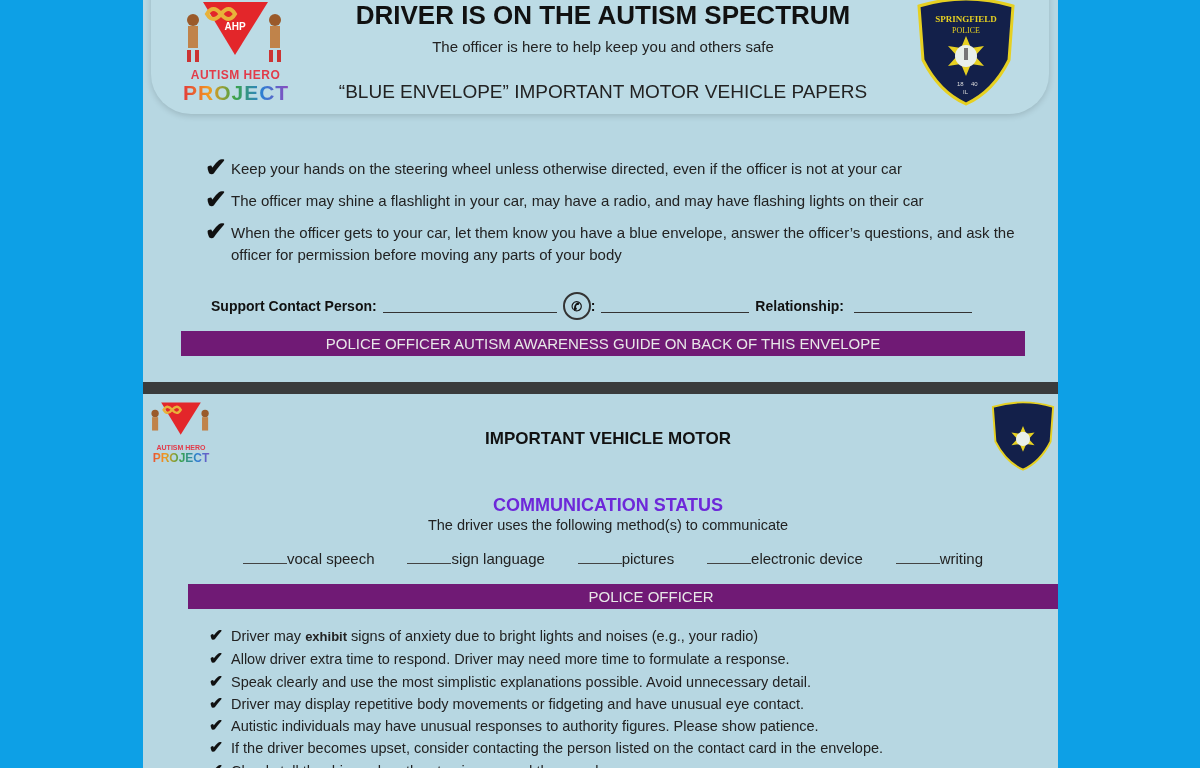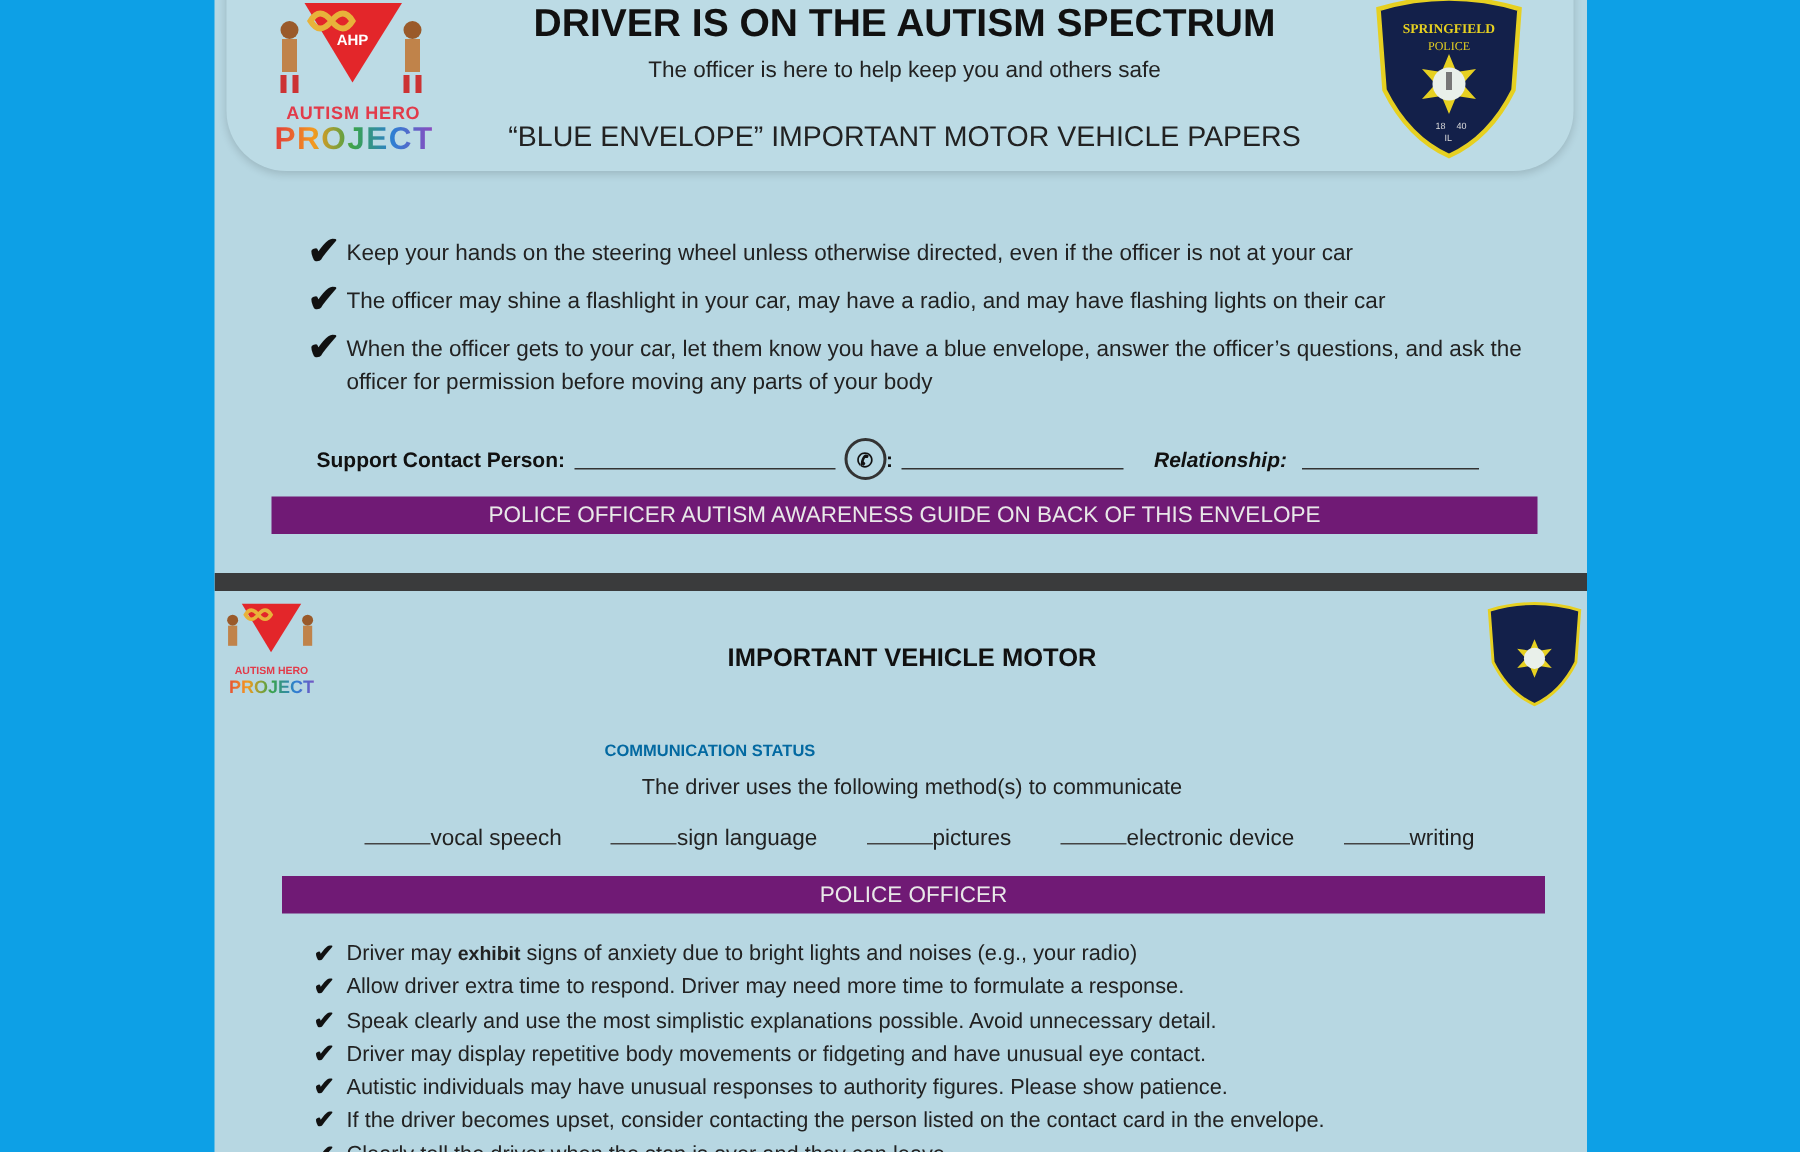--- a/index.html
+++ b/index.html
@@ -19,25 +19,25 @@
   .check-item { display:flex; align-items:flex-start; font-size:15px; color:#222; margin-bottom:10px; line-height:22px; }
   .check-item .chk { font-size:26px; line-height:18px; width:26px; flex:0 0 26px; color:#111; font-weight:bold; }
   .contact-row { position:absolute; left:68px; top:292px; width:820px; font-size:14px; font-weight:bold; color:#111; display:flex; align-items:center; }
   .blank { display:inline-block; border-bottom:1.5px solid #333; height:12px; margin:0 6px; }
   .phone-circle { display:inline-flex; align-items:center; justify-content:center; width:24px; height:24px; border:2px solid #333; border-radius:50%; font-size:13px; }
   .black-bar { position:absolute; background:#701a75; color:#e8e8e8; text-align:center; }
   .bar1 { left:38px; top:331px; width:844px; height:25px; line-height:25px; font-size:15px; }
   .card-bottom { position:absolute; left:0; top:394px; width:915px; height:374px; }
   .b-title { position:absolute; left:260px; top:35px; width:410px; text-align:center; font-size:17px; font-weight:bold; color:#111; }
   .b-docs { position:absolute; left:70px; top:62px; width:800px; text-align:center; font-size:17px; color:#111; }
-  .b-comm { position:absolute; left:260px; top:101px; width:410px; text-align:left; font-size:11px; font-weight:bold; color:#0369a1; }
+  .b-comm { position:absolute; left:260px; top:101px; width:410px; text-align:center; font-size:18px; font-weight:bold; color:#6d28d9; }
   .b-method { position:absolute; left:160px; top:123px; width:610px; text-align:center; font-size:14.5px; color:#222; }
   .methods { position:absolute; left:100px; top:156px; width:740px; display:flex; justify-content:space-between; font-size:15px; color:#222;align-items:center; }
   .methods .m-blank { display:inline-block; width:44px; border-bottom:1px solid #444; height:12px; }
-  .bar2 { left:45px; top:190px; width:842px; height:25px; line-height:25px; font-size:15px; }
+  .bar2 { left:45px; top:190px; width:842px; height:25px; line-height:25px; font-size:15px;padding-left:42px; }
   .officer-list { position:absolute; left:66px; top:231px; width:800px; }
   .officer-item { display:flex; font-size:14.5px; color:#222; line-height:22.3px; }
   .officer-item .chk { width:22px; flex:0 0 22px; font-weight:bold; color:#111; font-size:17px; }
 </style>
 </head>
 <body>
 
 <div class="doc">
 
   <div class="card-top">
@@ -93,21 +93,21 @@
         <span>When the officer gets to your car, let them know you have a blue envelope, answer the officer’s questions, and ask the officer for permission before moving any parts of your body</span>
       </div>
     </div>
 
     <div class="contact-row">
       <span>Support Contact Person:</span>
       <span class="blank" style="width:174px;"></span>
       <span class="phone-circle">✆</span>
       <span>:</span>
       <span class="blank" style="width:148px;"></span>
-      <span style="margin-left:14px;font-style:italic;">Relationship:</span>
+      <span style="margin-left:0;">Relationship:</span>
       <span class="blank" style="width:118px;margin-left:10px;"></span>
     </div>
 
     <div class="black-bar bar1">POLICE OFFICER AUTISM AWARENESS GUIDE ON BACK OF THIS ENVELOPE</div>
   </div>
 
   <div class="divider"></div>
 
   <div class="card-bottom">
     <div class="logo" style="left:6px;top:6px;width:64px;">

